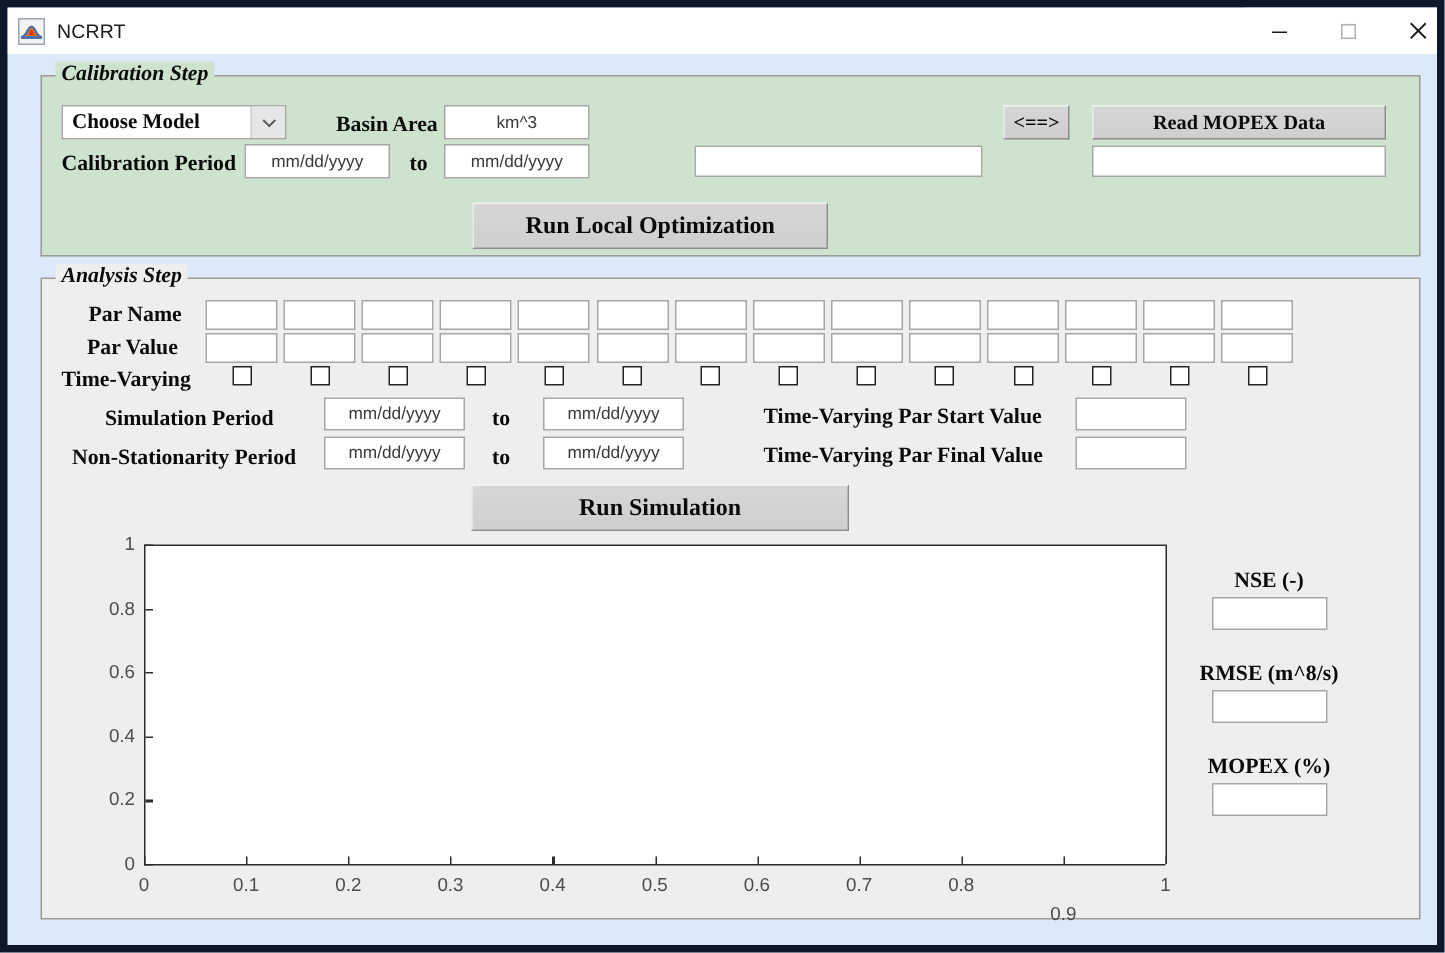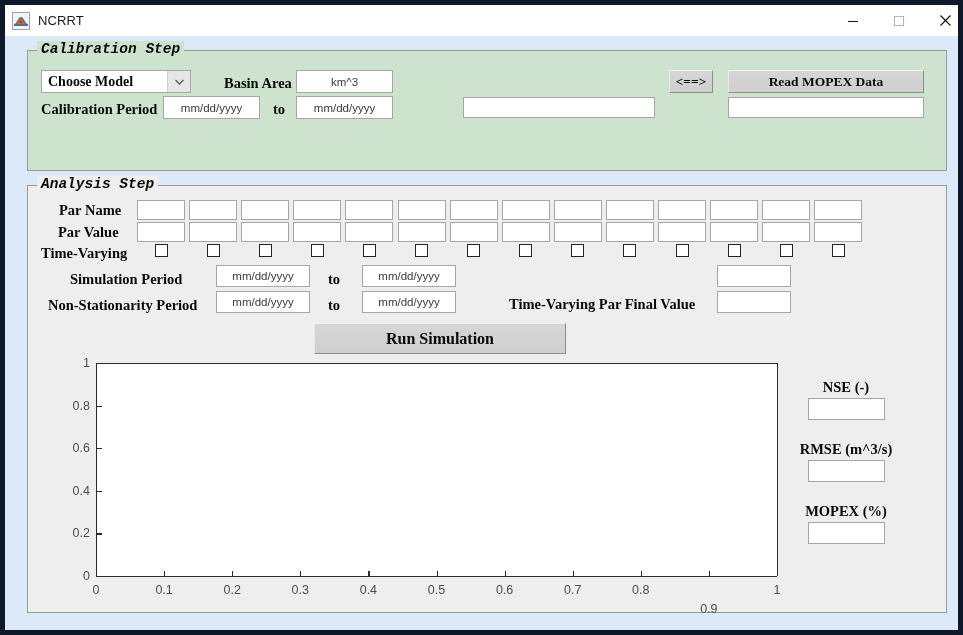--- a/index.html
+++ b/index.html
@@ -72,21 +72,21 @@
   .panel {
     position: absolute;
     box-sizing: border-box;
     border: 1px solid #9a9a9a;
   }
   .panel-title {
     position: absolute;
     top: -10px;
     left: 9px;
     padding: 0 4px;
-    font-family: Liberation Mono, monospace;
+    font-family: Liberation Serif, serif;
     font-style: italic;
     font-weight: bold;
     font-size: 14.5px;
     color: #0a0a0a;
     white-space: nowrap;
   }
 
   #calibration-panel {
     left: 22px;
     top: 45px;
@@ -281,20 +281,21 @@
     <div class="tbox" style="left:135px; top:45px; width:97px; height:23px;">mm/dd/yyyy</div>
     <span class="lbl" style="left:245px; top:51px;">to</span>
     <div class="tbox" style="left:268px; top:45px; width:97px; height:23px;">mm/dd/yyyy</div>
 
     <div class="btn" style="left:641px; top:19px; width:44px; height:23px; font-size:13.5px;">&lt;==&gt;</div>
     <div class="btn" style="left:700px; top:19px; width:196px; height:23px; font-size:13.5px;">Read MOPEX Data</div>
 
     <div class="tbox" style="left:435px; top:46px; width:192px; height:21px;"></div>
     <div class="tbox" style="left:700px; top:46px; width:196px; height:21px;"></div>
 
+    <div class="btn" style="left:287px; top:84px; width:237px; height:31px; font-size:16px;">Run Local Optimization</div>
   </div>
 
   <div class="panel" id="analysis-panel">
     <span class="panel-title">Analysis Step</span>
 
     <span class="lbl" style="left:31px; top:17px;">Par Name</span>
     <span class="lbl" style="left:30px; top:39px;">Par Value</span>
     <span class="lbl" style="left:13px; top:60px;">Time-Varying</span>
 
     <div id="par-grid">
@@ -345,20 +346,21 @@
     <span class="lbl" style="left:42px; top:86px;">Simulation Period</span>
     <div class="tbox" style="left:188px; top:79px; width:94px; height:22px;">mm/dd/yyyy</div>
     <span class="lbl" style="left:300px; top:86px;">to</span>
     <div class="tbox" style="left:334px; top:79px; width:94px; height:22px;">mm/dd/yyyy</div>
 
     <span class="lbl" style="left:20px; top:112px;">Non-Stationarity Period</span>
     <div class="tbox" style="left:188px; top:105px; width:94px; height:22px;">mm/dd/yyyy</div>
     <span class="lbl" style="left:300px; top:112px;">to</span>
     <div class="tbox" style="left:334px; top:105px; width:94px; height:22px;">mm/dd/yyyy</div>
 
+    <span class="lbl" style="left:481px; top:85px;">Time-Varying Par Start Value</span>
     <div class="tbox" style="left:689px; top:79px; width:74px; height:22px;"></div>
     <span class="lbl" style="left:481px; top:111px;">Time-Varying Par Final Value</span>
     <div class="tbox" style="left:689px; top:105px; width:74px; height:22px;"></div>
 
     <div class="btn" style="left:286px; top:137px; width:252px; height:31px; font-size:16px;">Run Simulation</div>
   </div>
 
   <div id="plot-area"></div>
   <div id="plot-decor">
       <div class="axis-line" style="left: 91px; top: 358px; width: 1.3px; height: 214px;"></div>
@@ -397,19 +399,19 @@
       <div class="ticklabel y" style="left: 49px; top: 443.2px; width: 36px;">0.6</div>
       <div class="tick" style="left: 92px; top: 400.6px; width: 5px; height: 1.2px;"></div>
       <div class="ticklabel y" style="left: 49px; top: 400.6px; width: 36px;">0.8</div>
       <div class="tick" style="left: 92px; top: 358px; width: 5px; height: 1.2px;"></div>
       <div class="ticklabel y" style="left: 49px; top: 358px; width: 36px;">1</div>
     </div>
 
   <div id="metrics">
       <div class="metric-lbl" style="left: 841px; top: 374px;">NSE (-)</div>
       <div class="tbox" style="left: 803px; top: 393px; width: 77px; height: 22px;"></div>
-      <div class="metric-lbl" style="left: 841px; top: 436px;">RMSE (m^3/s)</div>
+      <div class="metric-lbl" style="left: 841px; top: 436px;">RMSE (m^8/s)</div>
       <div class="tbox" style="left: 803px; top: 455px; width: 77px; height: 22px;"></div>
       <div class="metric-lbl" style="left: 841px; top: 498px;">MOPEX (%)</div>
       <div class="tbox" style="left: 803px; top: 517px; width: 77px; height: 22px;"></div>
     </div>
 
 </div>
 
 </body></html>

